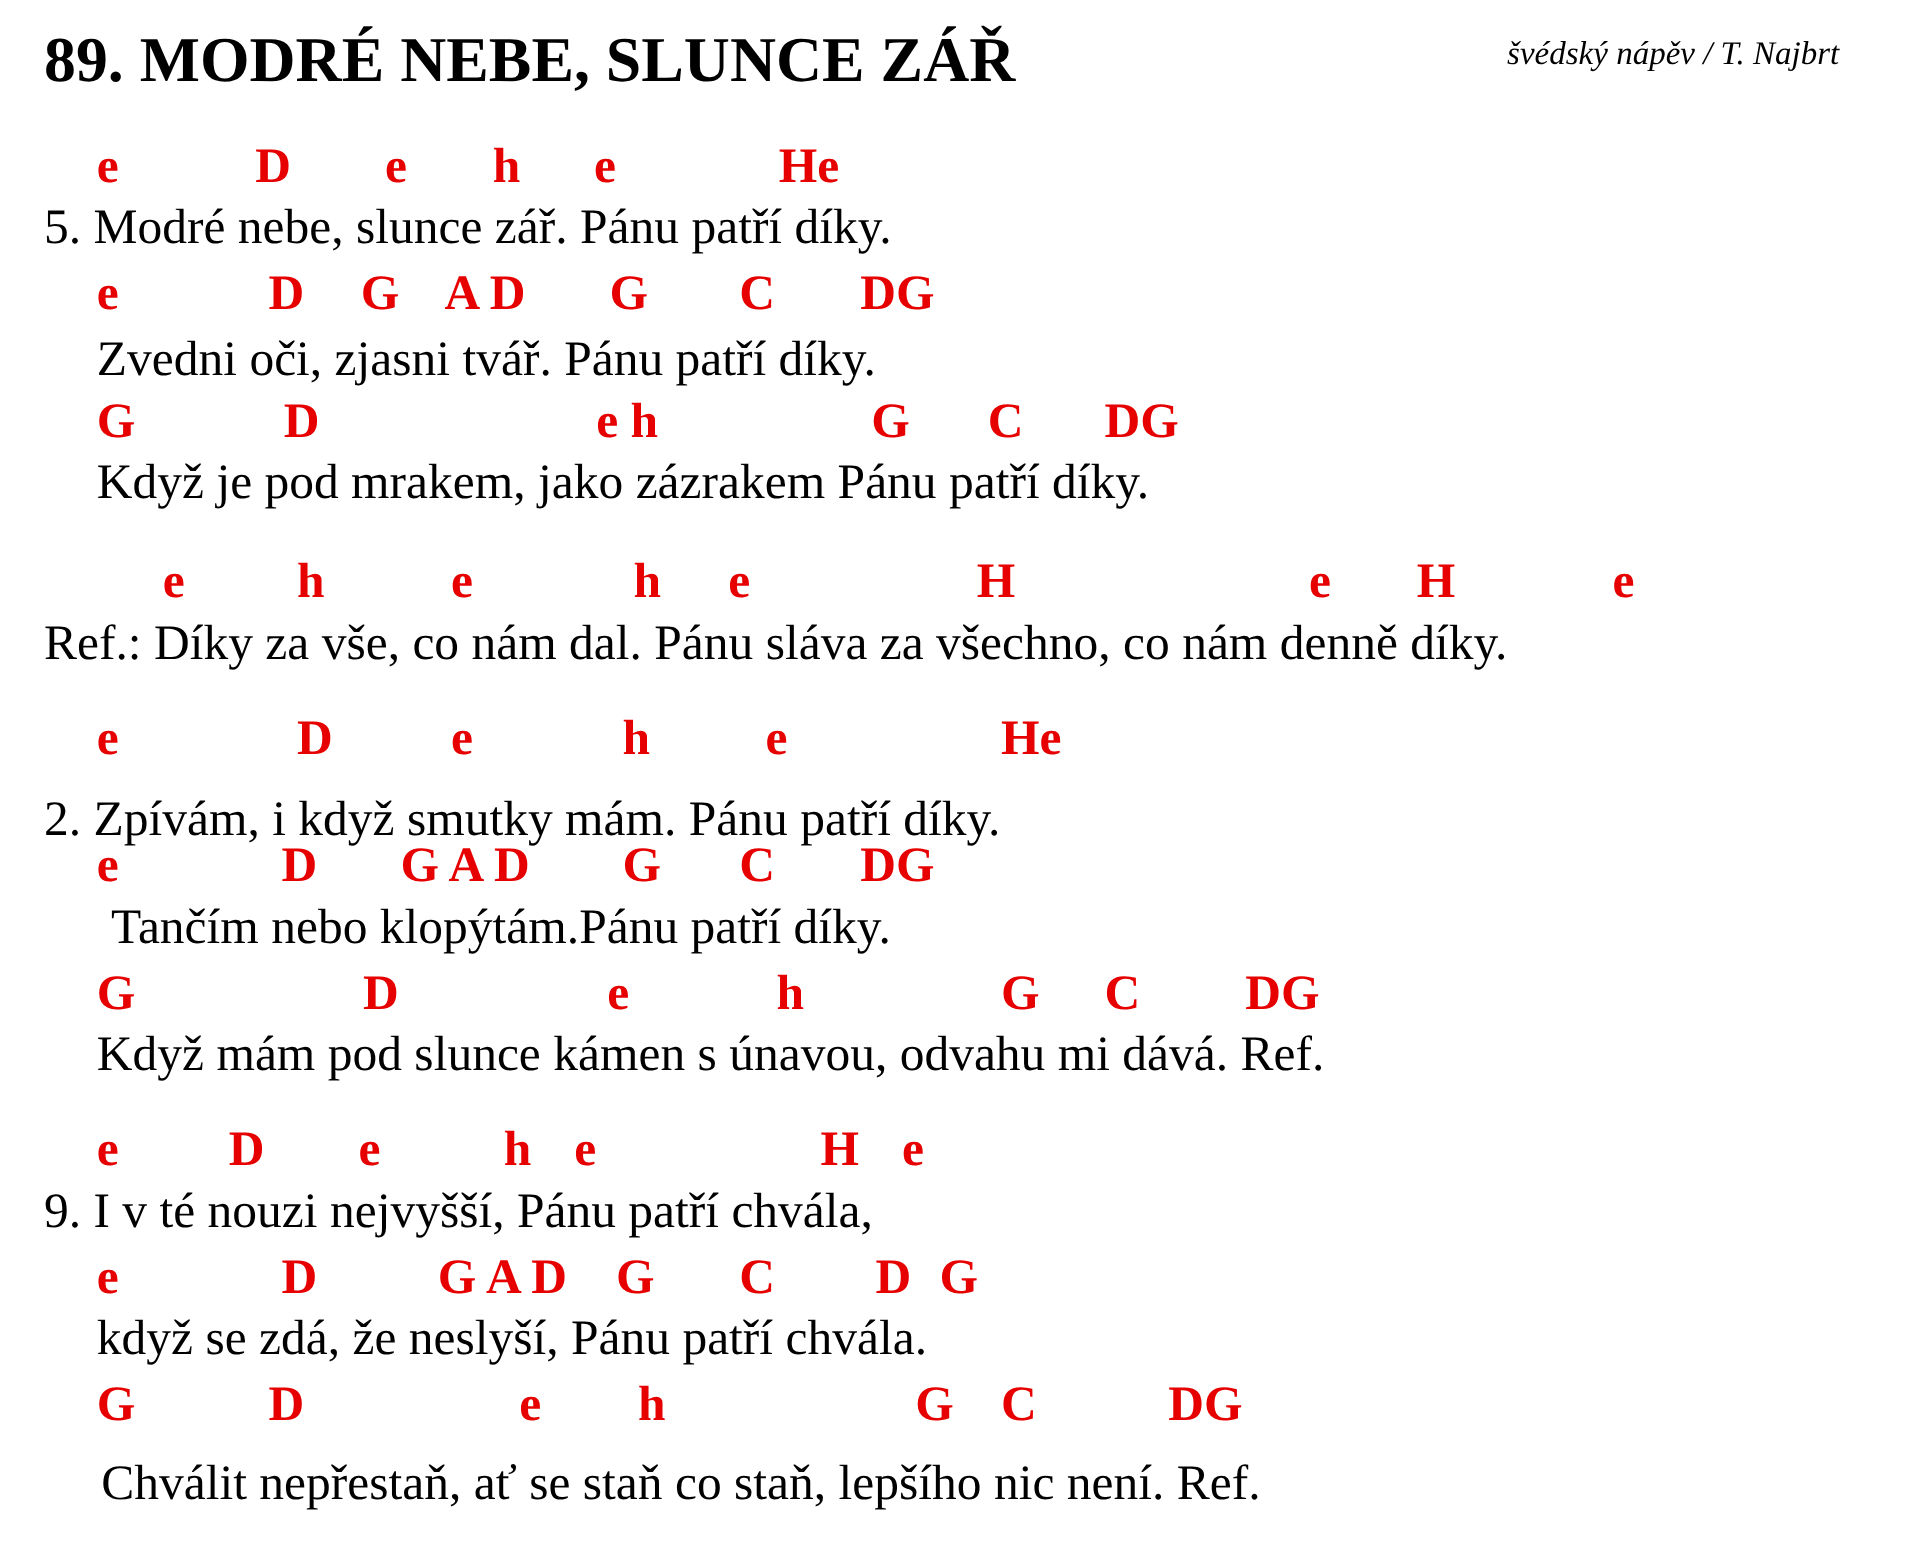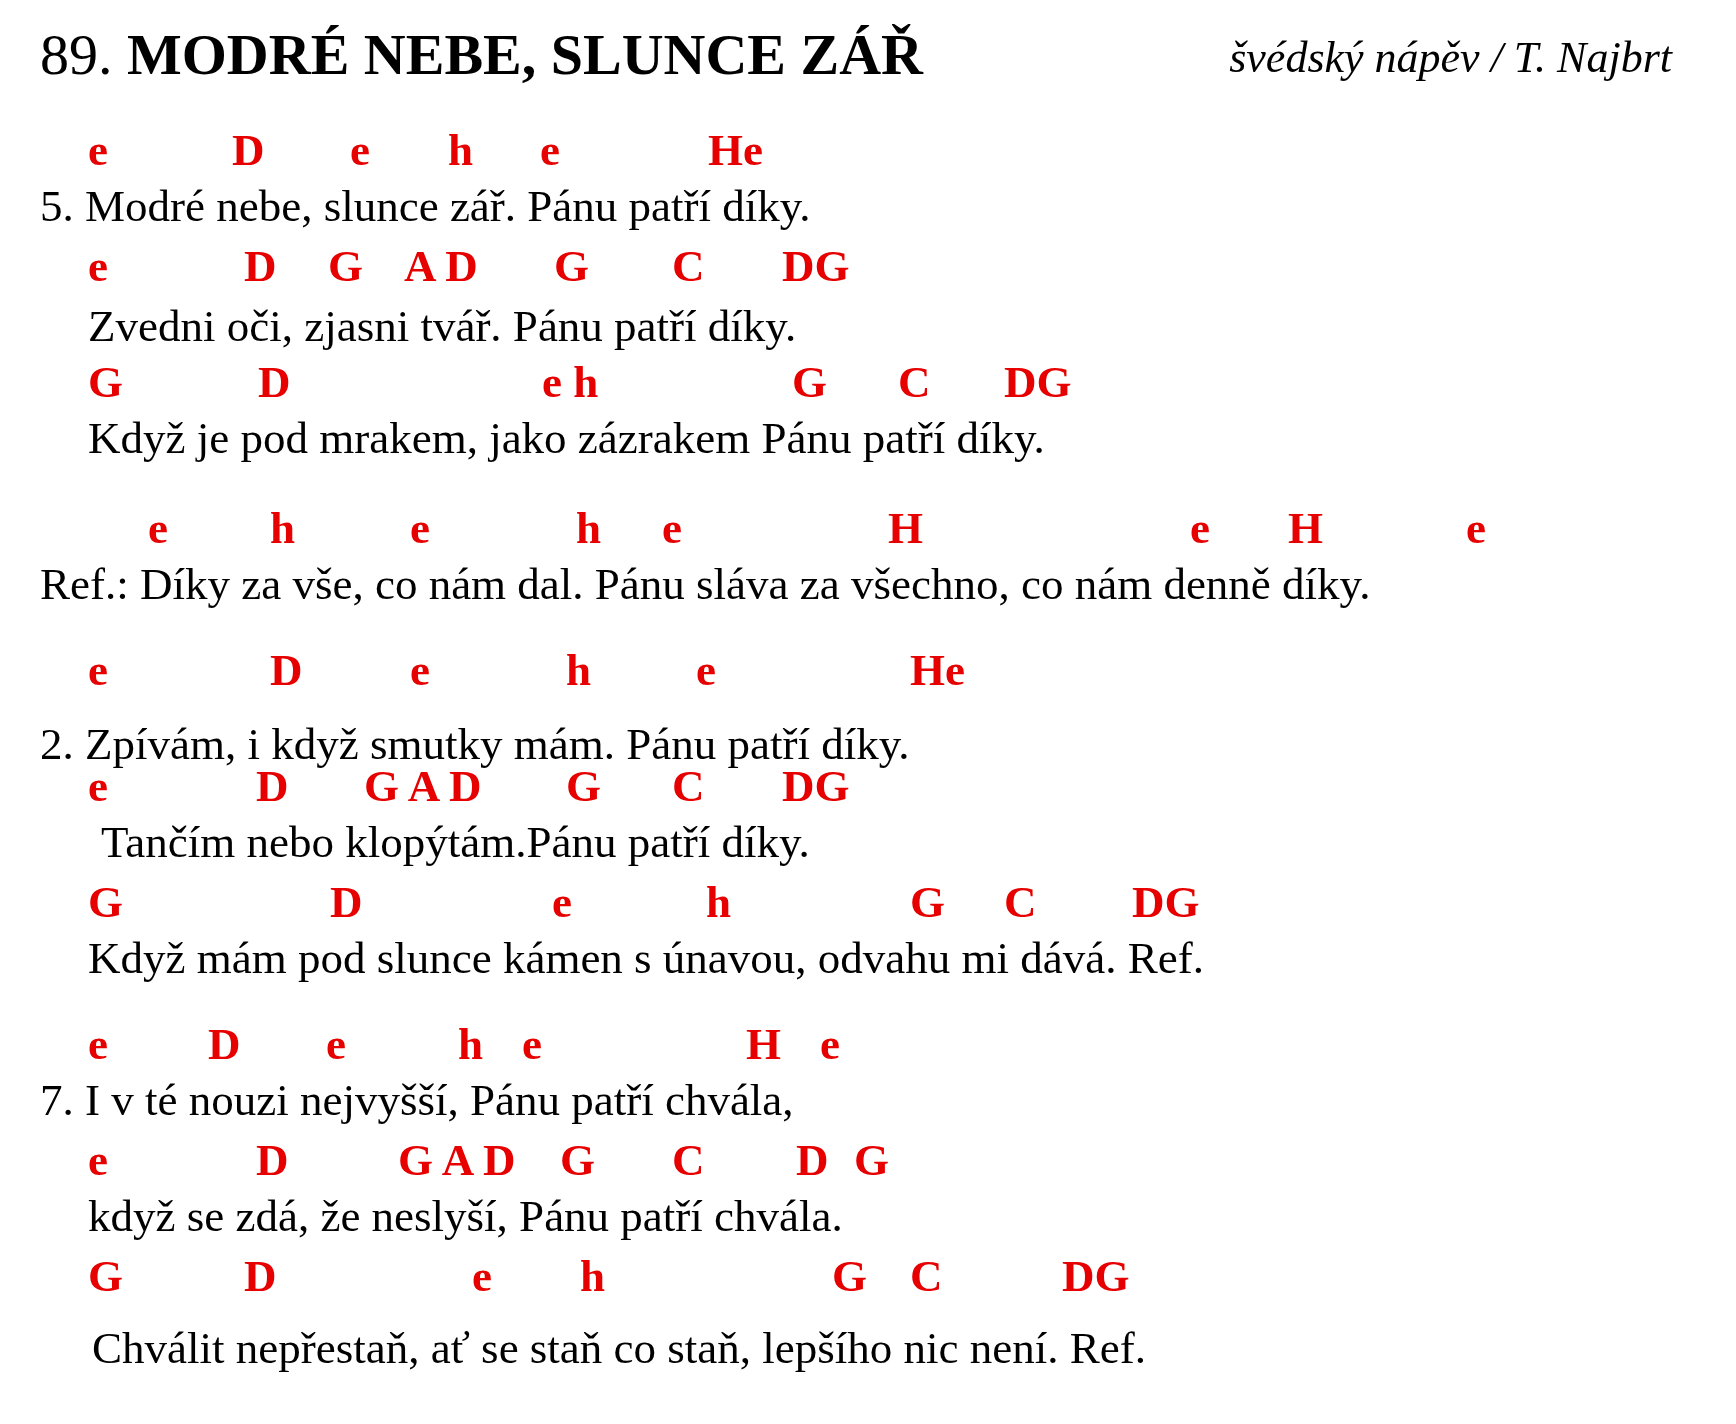--- a/index.html
+++ b/index.html
@@ -1,21 +1,21 @@
 <!DOCTYPE html>
 <html><head>
   <meta charset="utf-8">
   <style>
     html, body { margin: 0; padding: 0; background: #ffffff; }
     body { width: 1736px; height: 1424px; position: relative; overflow: hidden;
            font-family: "Liberation Serif", "DejaVu Serif", serif; color: #000; }
     .title { position: absolute; left: 40px; top: 20px; font-size: 58px; line-height: 70px; white-space: nowrap; }
-    .title .num { font-weight: normal; }
+    .title .num { font-weight: bold; }
     .title .name { font-weight: bold; }
-    .attribution { position: absolute; right: 64px; top: 32px; font-size: 44px; font-style: italic; white-space: nowrap; }
+    .attribution { position: absolute; right: 64px; top: 32px; font-size: 30px; font-style: italic; white-space: nowrap; }
     .lyric { position: absolute; font-size: 45px; line-height: 52px; white-space: nowrap; }
     .chord { position: absolute; font-size: 45px; line-height: 52px; font-weight: bold; color: #e60000; white-space: nowrap; }
   </style>
 </head>
 <body>
 
 <div>
   <div class="title">
     <span class="num">89.</span>
     <span class="name">MODRÉ NEBE, SLUNCE ZÁŘ</span>
@@ -91,21 +91,21 @@
 </div>
 
 <div>
   <span class="chord" style="left:88px;top:1018px">e</span>
   <span class="chord" style="left:208px;top:1018px">D</span>
   <span class="chord" style="left:326px;top:1018px">e</span>
   <span class="chord" style="left:458px;top:1018px">h</span>
   <span class="chord" style="left:522px;top:1018px">e</span>
   <span class="chord" style="left:746px;top:1018px">H</span>
   <span class="chord" style="left:820px;top:1018px">e</span>
-  <div class="lyric" style="left:40px;top:1074px">7. I v té nouzi nejvyšší, Pánu patří chvála,</div>
+  <div class="lyric" style="left:40px;top:1074px">9. I v té nouzi nejvyšší, Pánu patří chvála,</div>
 
   <span class="chord" style="left:88px;top:1134px">e</span>
   <span class="chord" style="left:256px;top:1134px">D</span>
   <span class="chord" style="left:398px;top:1134px">G A D</span>
   <span class="chord" style="left:560px;top:1134px">G</span>
   <span class="chord" style="left:672px;top:1134px">C</span>
   <span class="chord" style="left:796px;top:1134px">D</span>
   <span class="chord" style="left:854px;top:1134px">G</span>
   <div class="lyric" style="left:88px;top:1190px">když se zdá, že neslyší, Pánu patří chvála.</div>
 

